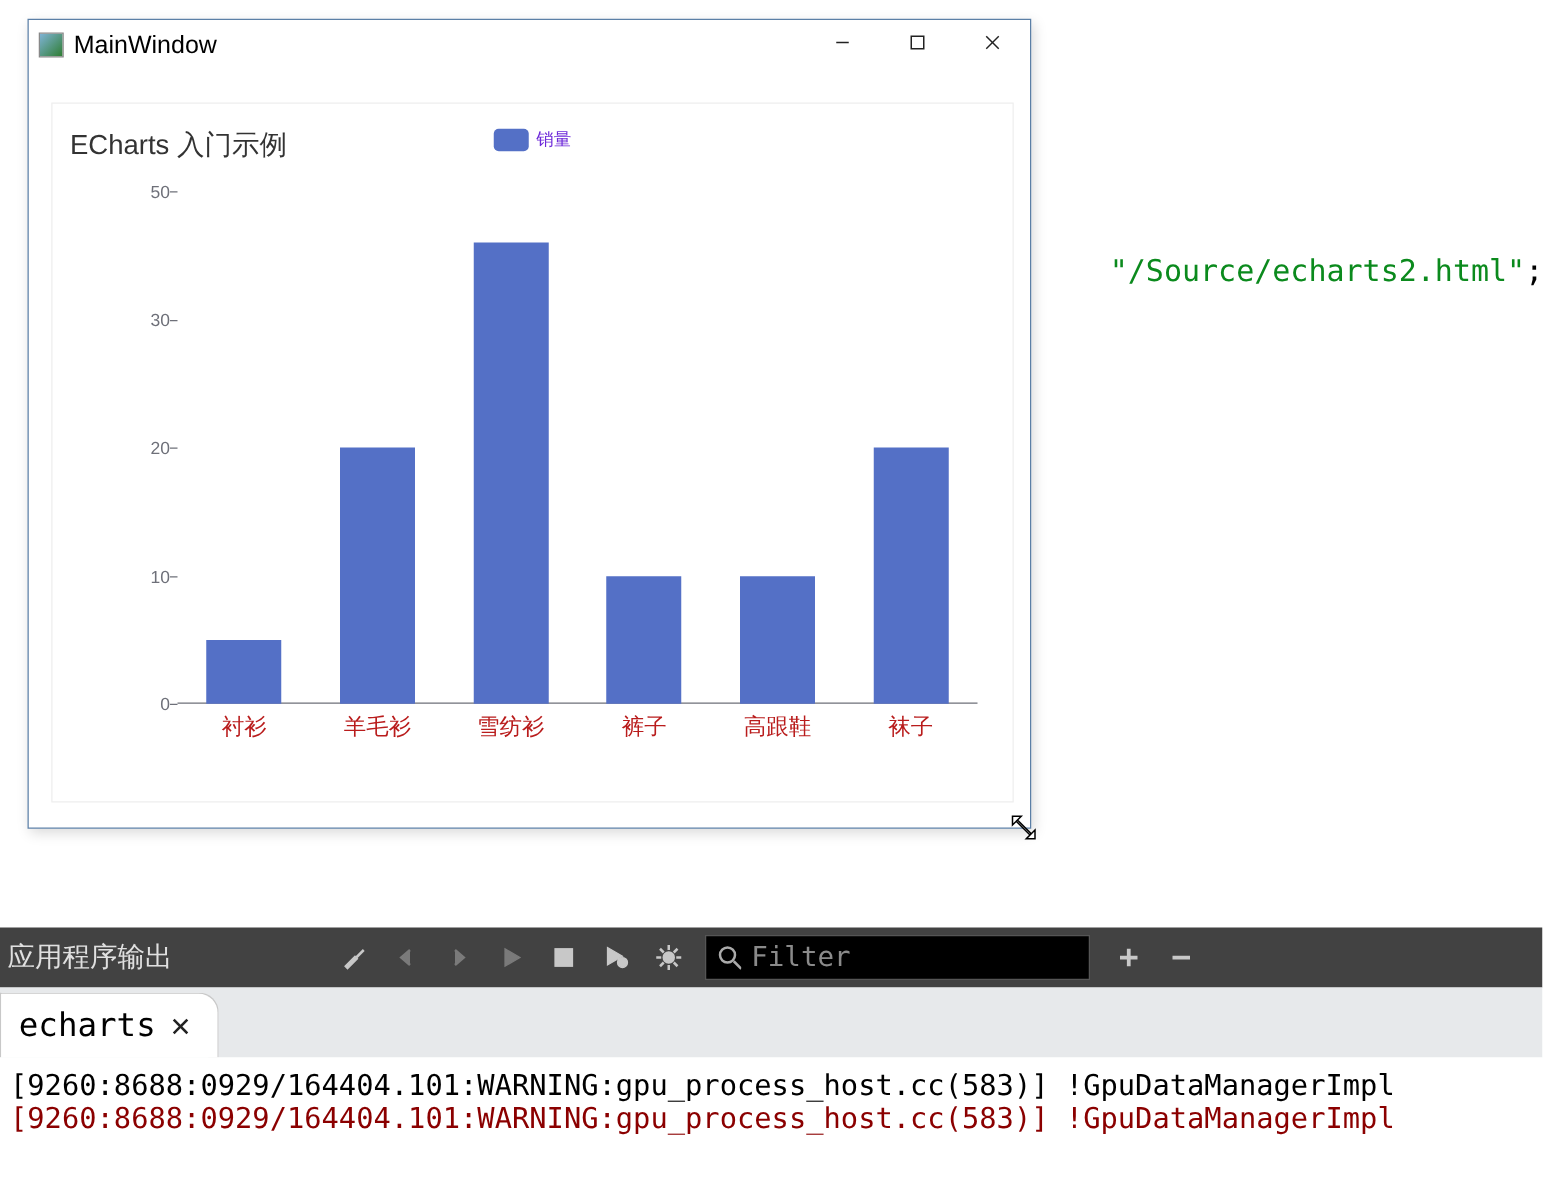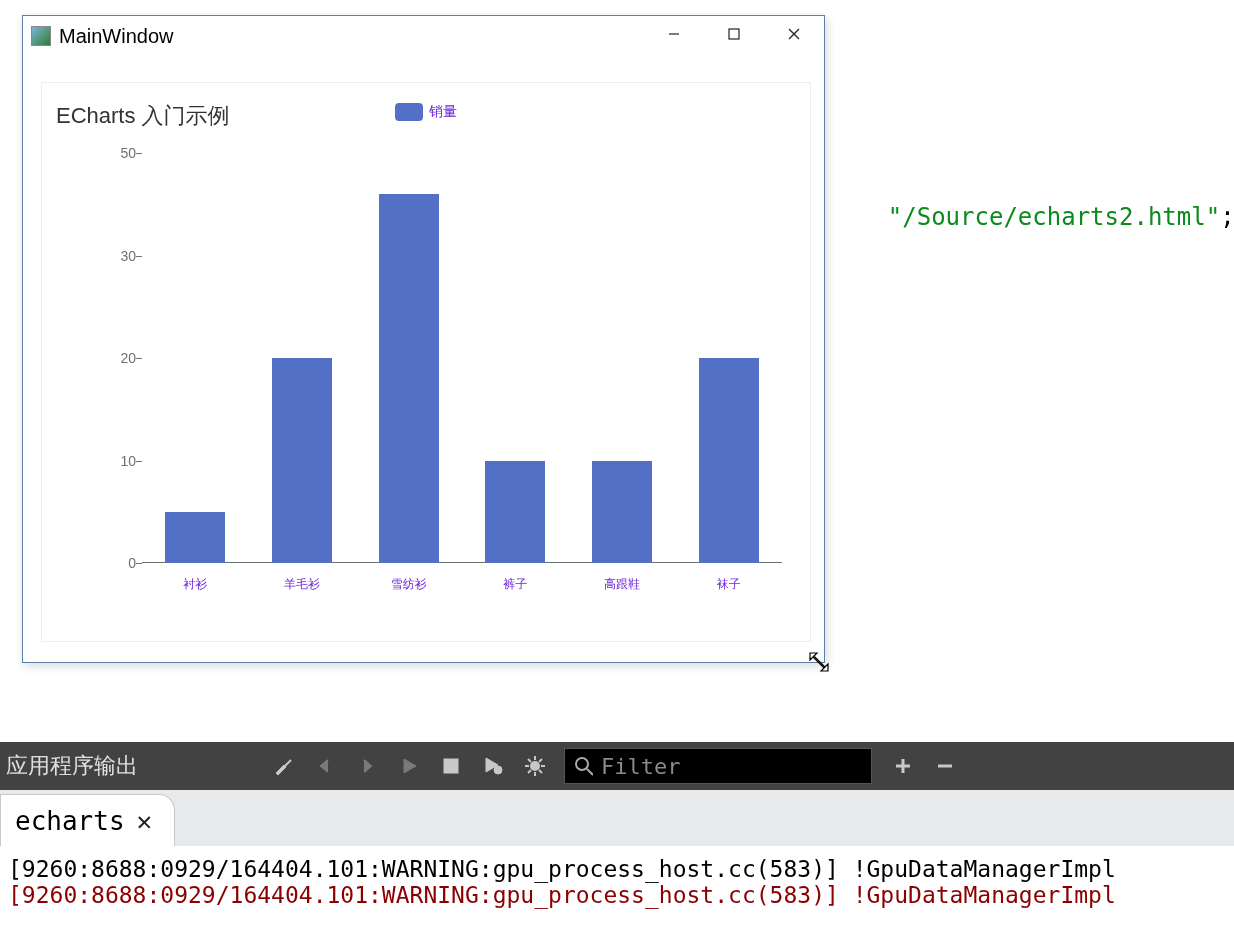--- a/index.html
+++ b/index.html
@@ -96,21 +96,21 @@
   .yaxis-label {
     position:absolute;
     left:-32px;
     font-size:14px; color:#6e7079;
     text-align:right; width:26px;
     transform:translateY(-50%);
   }
   .xaxis-label {
     position:absolute;
     bottom:-30px;
-    font-size:12px; color:#6d28d9;
+    font-size:18px; color:#b91c1c;
     text-align:center; width:80px;
     transform:translateX(-50%);
   }
   .baseline {
     position:absolute;
     left:0; right:0; height:0;
     border-top:1px solid #6e7079;
   }
   .ytick {
     position:absolute; left:-6px; width:6px; height:0;

